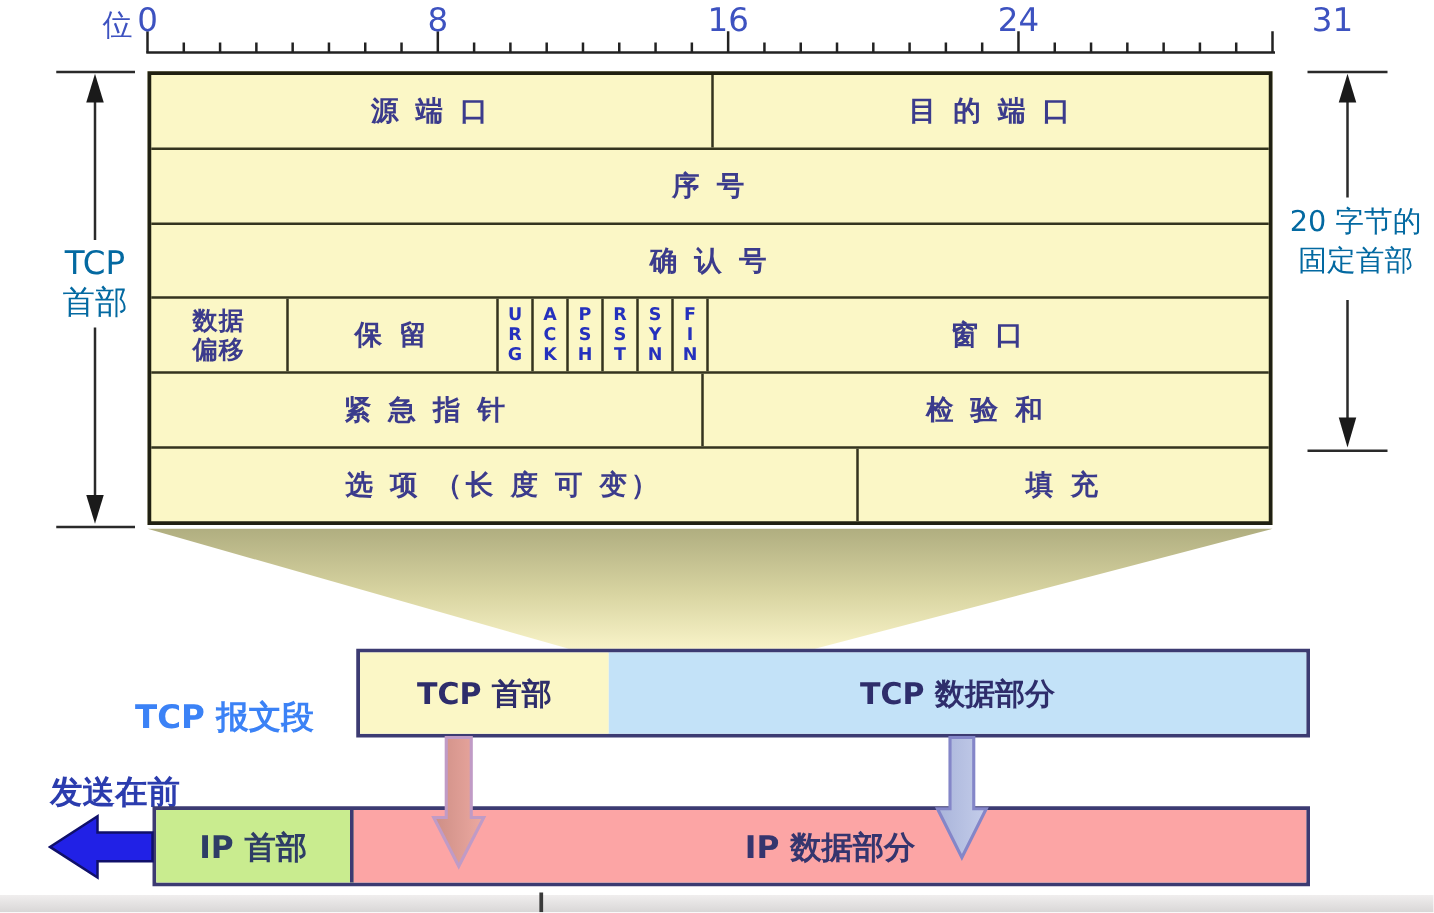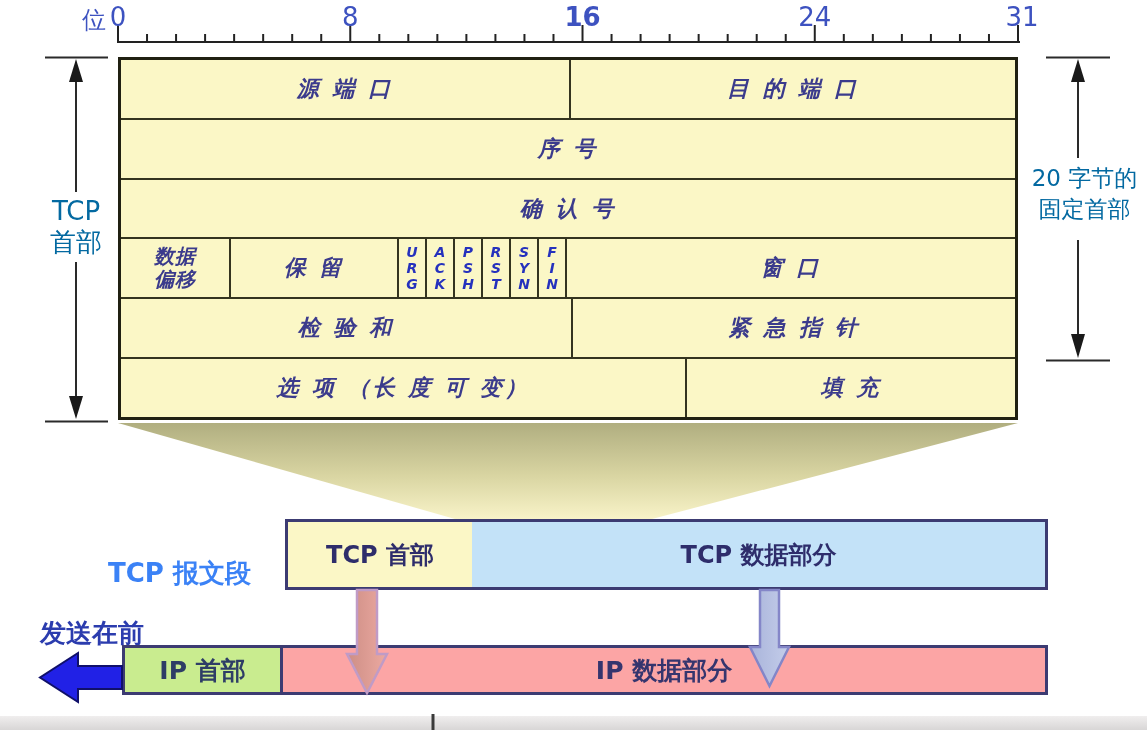--- a/index.html
+++ b/index.html
@@ -10,47 +10,47 @@
   #svg-fg{z-index:3;}
   .txt{position:absolute;color:#0369a1;white-space:nowrap;z-index:2;}
 
   
   .tick-label{position:absolute;top:2px;transform:translateX(-50%);font-size:26px;color:#3d52c0;z-index:2;}
   #bit-unit{left:82px;top:4px;font-size:24px;color:#3d52c0;}
 
   
   #tcp-table{position:absolute;left:118px;top:57px;width:900px;height:363px;
     background:#fbf7c6;border:3px solid #202012;box-sizing:border-box;
-    display:flex;flex-direction:column;z-index:2;font-style:italic;}
+    display:flex;flex-direction:column;z-index:2;}
   .trow{flex:1 1 0;display:flex;border-bottom:2px solid #34341f;min-height:0;}
   .trow:last-child{border-bottom:none;}
   .tcell{display:flex;align-items:center;justify-content:center;box-sizing:border-box;
     border-right:2px solid #34341f;color:#3b3b8c;font-weight:bold;font-size:22px;letter-spacing:3px;
     text-align:center;}
   .tcell:last-child{border-right:none;}
   .grow{flex:1 1 auto;}
   .two-line{display:flex;flex-direction:column;align-items:center;line-height:1.15;font-size:20px;letter-spacing:1px;}
   .flag-cell{width:28px;padding:0;}
   .flag-cell span{writing-mode:vertical-lr;text-orientation:upright;color:#2531bd;
     font-size:14px;font-weight:bold;line-height:1;letter-spacing:0;}
 
   
   #tcp-header-label{left:40px;top:196px;width:72px;text-align:center;font-size:26px;line-height:1.2;z-index:2;}
   #fixed-header-label{left:1022px;top:163px;width:125px;text-align:center;font-size:23px;line-height:1.35;z-index:2;}
 
   
   #segment-bar{position:absolute;left:285px;top:519px;width:763px;height:71px;
     border:3px solid #3c3b72;box-sizing:border-box;display:flex;z-index:2;}
-  #segment-header-cell{width:184px;background:#fbf7c6;display:flex;align-items:center;justify-content:center;
+  #segment-header-cell{width:199px;background:#fbf7c6;display:flex;align-items:center;justify-content:center;
     color:#2e2d6b;font-weight:bold;font-size:24px;}
   #segment-data-cell{flex:1;background:#c3e2f8;display:flex;align-items:center;justify-content:center;
     color:#2e2d6b;font-weight:bold;font-size:24px;}
   #segment-label{left:108px;top:556px;font-size:26px;font-weight:bold;color:#3b82f6;}
 
-  #ip-bar{position:absolute;left:122px;top:645px;width:926px;height:50px;
+  #ip-bar{position:absolute;left:122px;top:645px;width:926px;height:64px;
     border:3px solid #3c3b72;box-sizing:border-box;display:flex;z-index:2;}
   #ip-header-cell{width:158px;background:#c9ec8f;border-right:3px solid #3c3b72;box-sizing:border-box;
     display:flex;align-items:center;justify-content:center;color:#2e3d66;font-weight:bold;font-size:25px;}
   #ip-data-cell{flex:1;background:#fca5a5;display:flex;align-items:center;justify-content:center;
     color:#35356e;font-weight:bold;font-size:25px;}
   #send-first-label{left:4px;top:616px;font-size:26px;font-weight:bold;color:#2b3cae;margin-left:36px;}
 
   #bottom-strip{position:absolute;left:0;top:716px;width:1147px;height:14px;
     background:linear-gradient(#f0eeee,#d8d6d6);z-index:0;}
 </style>
@@ -126,23 +126,23 @@
 
     <line x1="433" y1="714" x2="433" y2="730" stroke="#3a3a3a" stroke-width="3"></line>
   </svg>
 
   <div id="bottom-strip"></div>
 
   <span class="txt" id="bit-unit">位</span>
   <div id="tick-labels">
       <span class="tick-label" style="left: 118px;">0</span>
       <span class="tick-label" style="left: 350.258px;">8</span>
-      <span class="tick-label" style="left: 582.516px; font-weight: bold;">16</span>
+      <span class="tick-label" style="left: 582.516px;">16</span>
       <span class="tick-label" style="left: 814.774px;">24</span>
-      <span class="tick-label" style="left: 1022px;">31</span>
+      <span class="tick-label" style="left: 1066px;">31</span>
     </div>
 
   <div id="tcp-table">
     <div class="trow">
       <div class="tcell" style="width:450px">源 端 口</div>
       <div class="tcell grow">目 的 端 口</div>
     </div>
     <div class="trow">
       <div class="tcell grow">序  号</div>
     </div>
@@ -171,22 +171,22 @@
         </div>
       <div class="tcell flag-cell">
           <span>SYN</span>
         </div>
       <div class="tcell flag-cell">
           <span>FIN</span>
         </div>
       <div class="tcell grow">窗  口</div>
     </div>
     <div class="trow">
+      <div class="tcell grow">紧 急 指 针</div>
       <div class="tcell" style="width:452px">检 验 和</div>
-      <div class="tcell grow">紧 急 指 针</div>
     </div>
     <div class="trow">
       <div class="tcell" style="width:566px">选 项 （长 度 可 变）</div>
       <div class="tcell grow">填  充</div>
     </div>
   </div>
 
   <div class="txt" id="tcp-header-label">
     <div>TCP</div>
     <div>首部</div>

